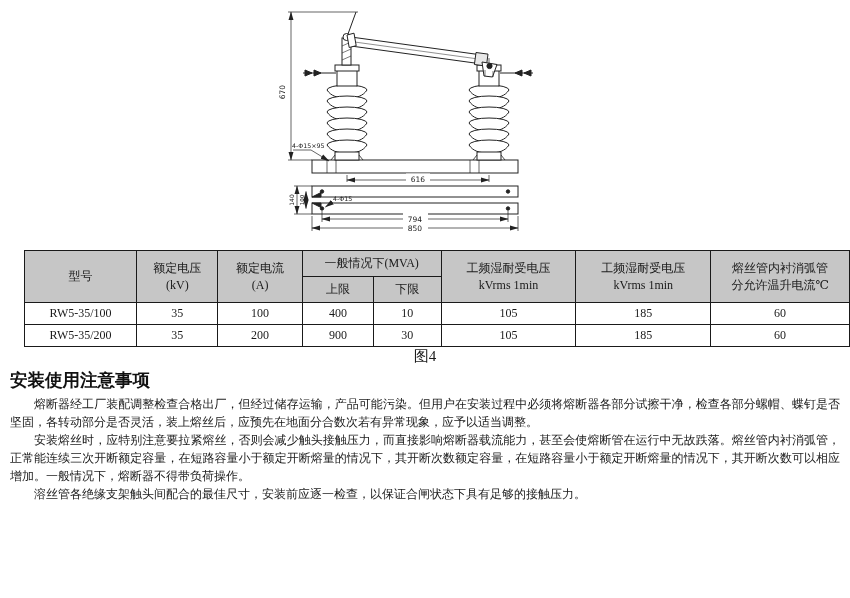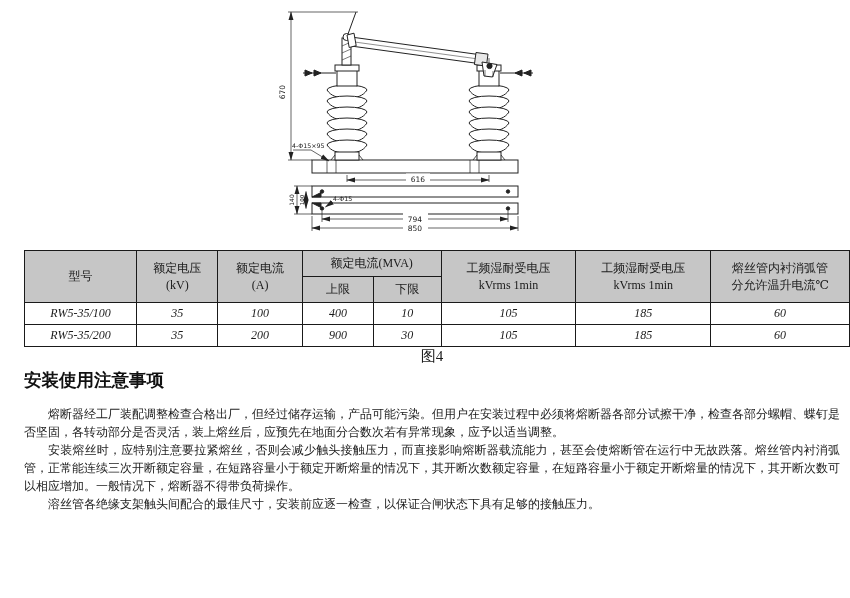--- a/index.html
+++ b/index.html
@@ -28,36 +28,36 @@
   #spec-table th, #spec-table td {
     border: 1px solid #1a1a1a;
     text-align: center;
     vertical-align: middle;
     padding: 0 2px;
     font-weight: normal;
     line-height: 1.35;
   }
   #spec-table thead th { background: #c6c6c6; }
   #spec-table thead tr { height: 26px; }
-  #spec-table tbody tr { height: 22px; font-style: italic; }
+  #spec-table tbody tr { height: 22px; }
   .pre { white-space: pre-line; }
   
   #content {
-    position: absolute; top: 347px; left: 24px; right: 10px;
+    position: absolute; top: 347px; left: 10px; right: 10px;
   }
   #fig-caption {
     text-align: center;
     font-size: 15px;
     line-height: 18px;
   }
   #section-title {
     font-family: Liberation Serif, serif;
     font-weight: bold;
     font-size: 17.5px;
-    margin: 3px 0 13px 0;
+    margin: 3px 0 3px 0;
     color: #111;
   }
   .para {
     font-size: 12px;
     line-height: 18px;
     text-align: justify;
     text-indent: 2em;
     color: #1a1a1a;
   }
 </style>
@@ -215,21 +215,21 @@
       <col style="width:136px">
         <col style="width:140px">
     </colgroup>
     <thead>
       <tr>
         <th rowspan="2">型号</th>
         <th rowspan="2" class="pre">额定电压
 (kV)</th>
         <th rowspan="2" class="pre">额定电流
 (A)</th>
-        <th colspan="2">额定电流(MVA)</th>
+        <th colspan="2">一般情况下(MVA)</th>
         <th rowspan="2" class="pre">工频湿耐受电压
 kVrms  1min</th>
         <th rowspan="2" class="pre">工频湿耐受电压
 kVrms  1min</th>
         <th rowspan="2" class="pre">熔丝管内衬消弧管
 分允许温升电流℃</th>
       </tr>
       <tr>
         <th>上限</th>
         <th>下限</th>

